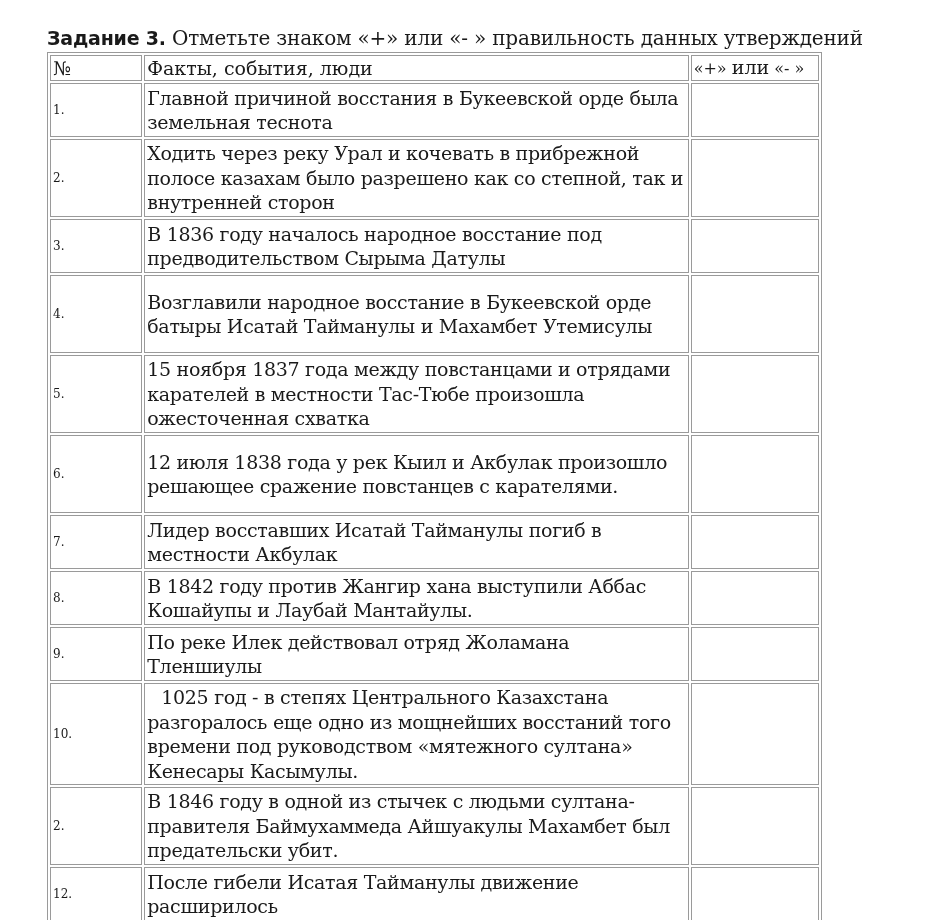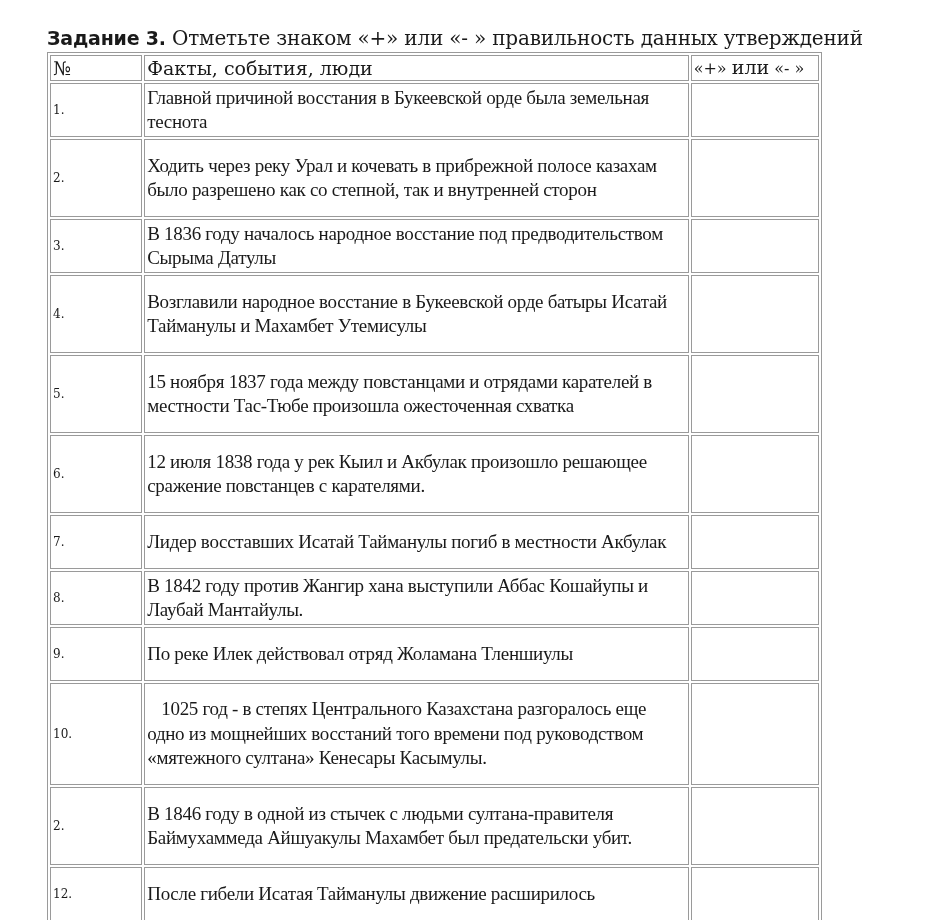--- a/index.html
+++ b/index.html
@@ -66,21 +66,20 @@
       font-size: 12px;
       line-height: 14px;
     }
     td.text {
       font-size: 19px;
       line-height: 24.5px;
       text-align: justify;
       letter-spacing: -0.3px;
       padding-top: 1px;
       padding-bottom: 1px;
-      font-family: Liberation Serif, serif;
     }
     td.mark {
       background: #ffffff;
     }
     .indent { padding-left: 14px; display: inline; }
   </style>
 </head>
 <body>
 
 <div class="task-heading"><span class="task-label">Задание 3.</span><span> Отметьте знаком «+» или «- » правильность данных утверждений</span></div>

